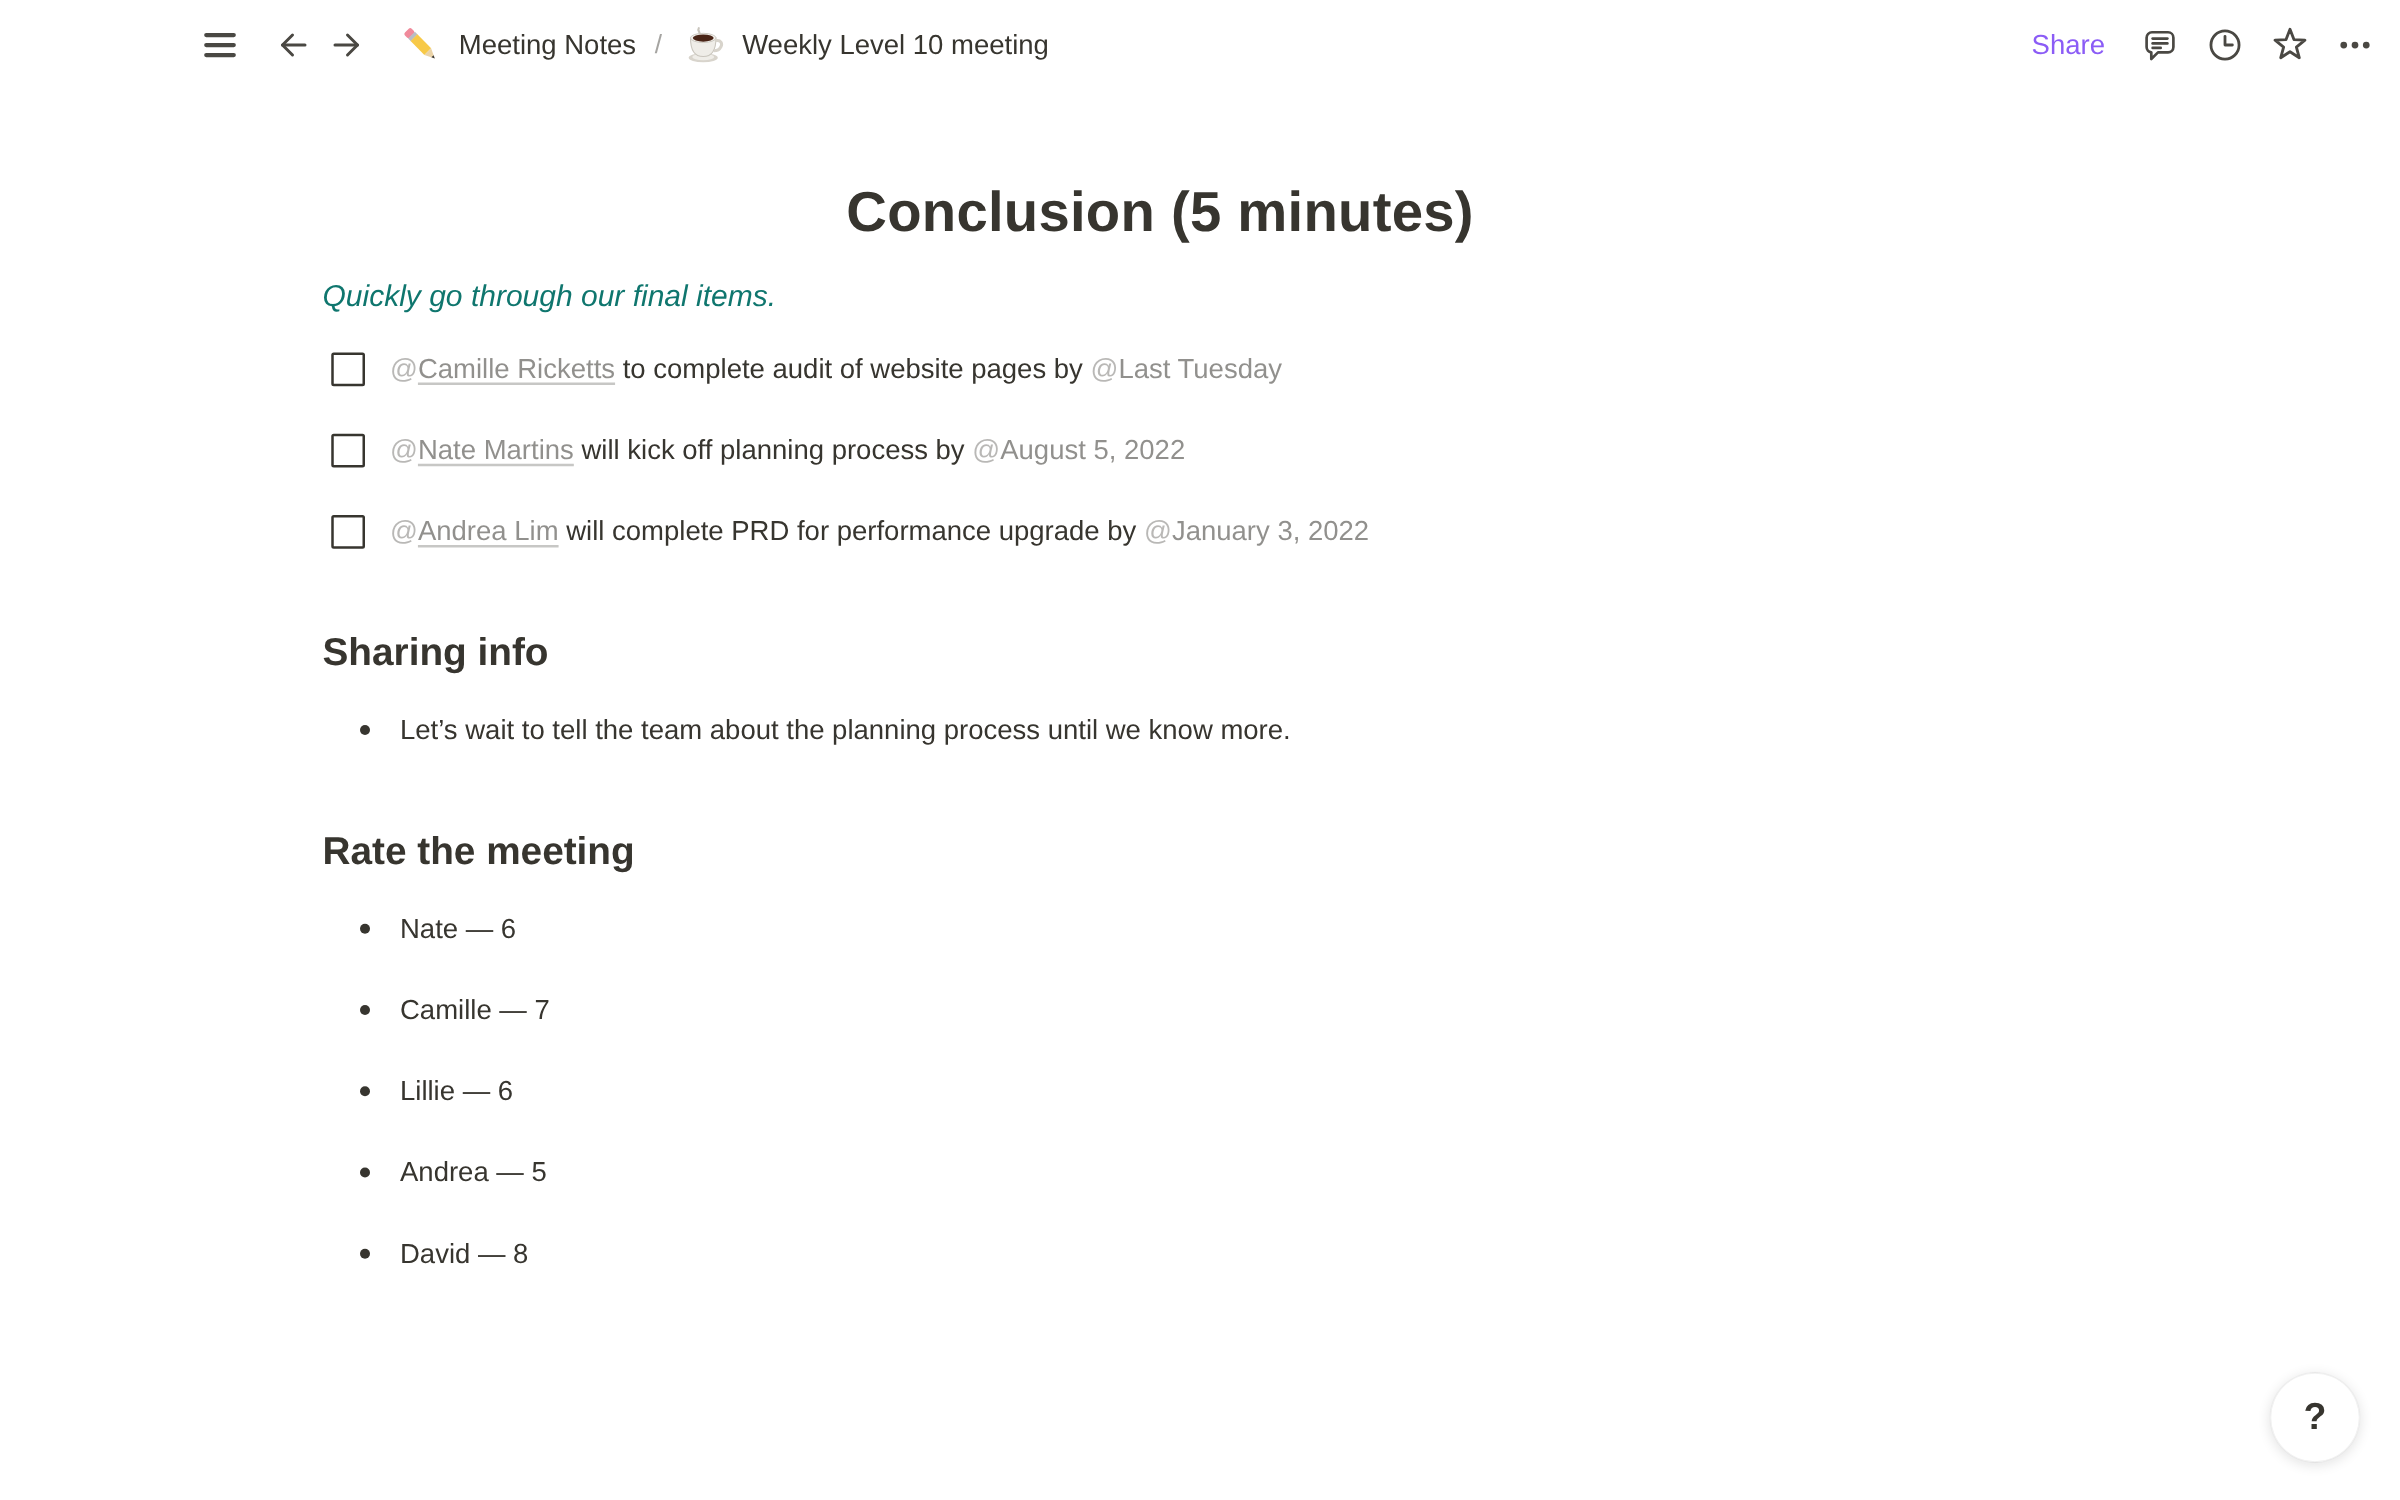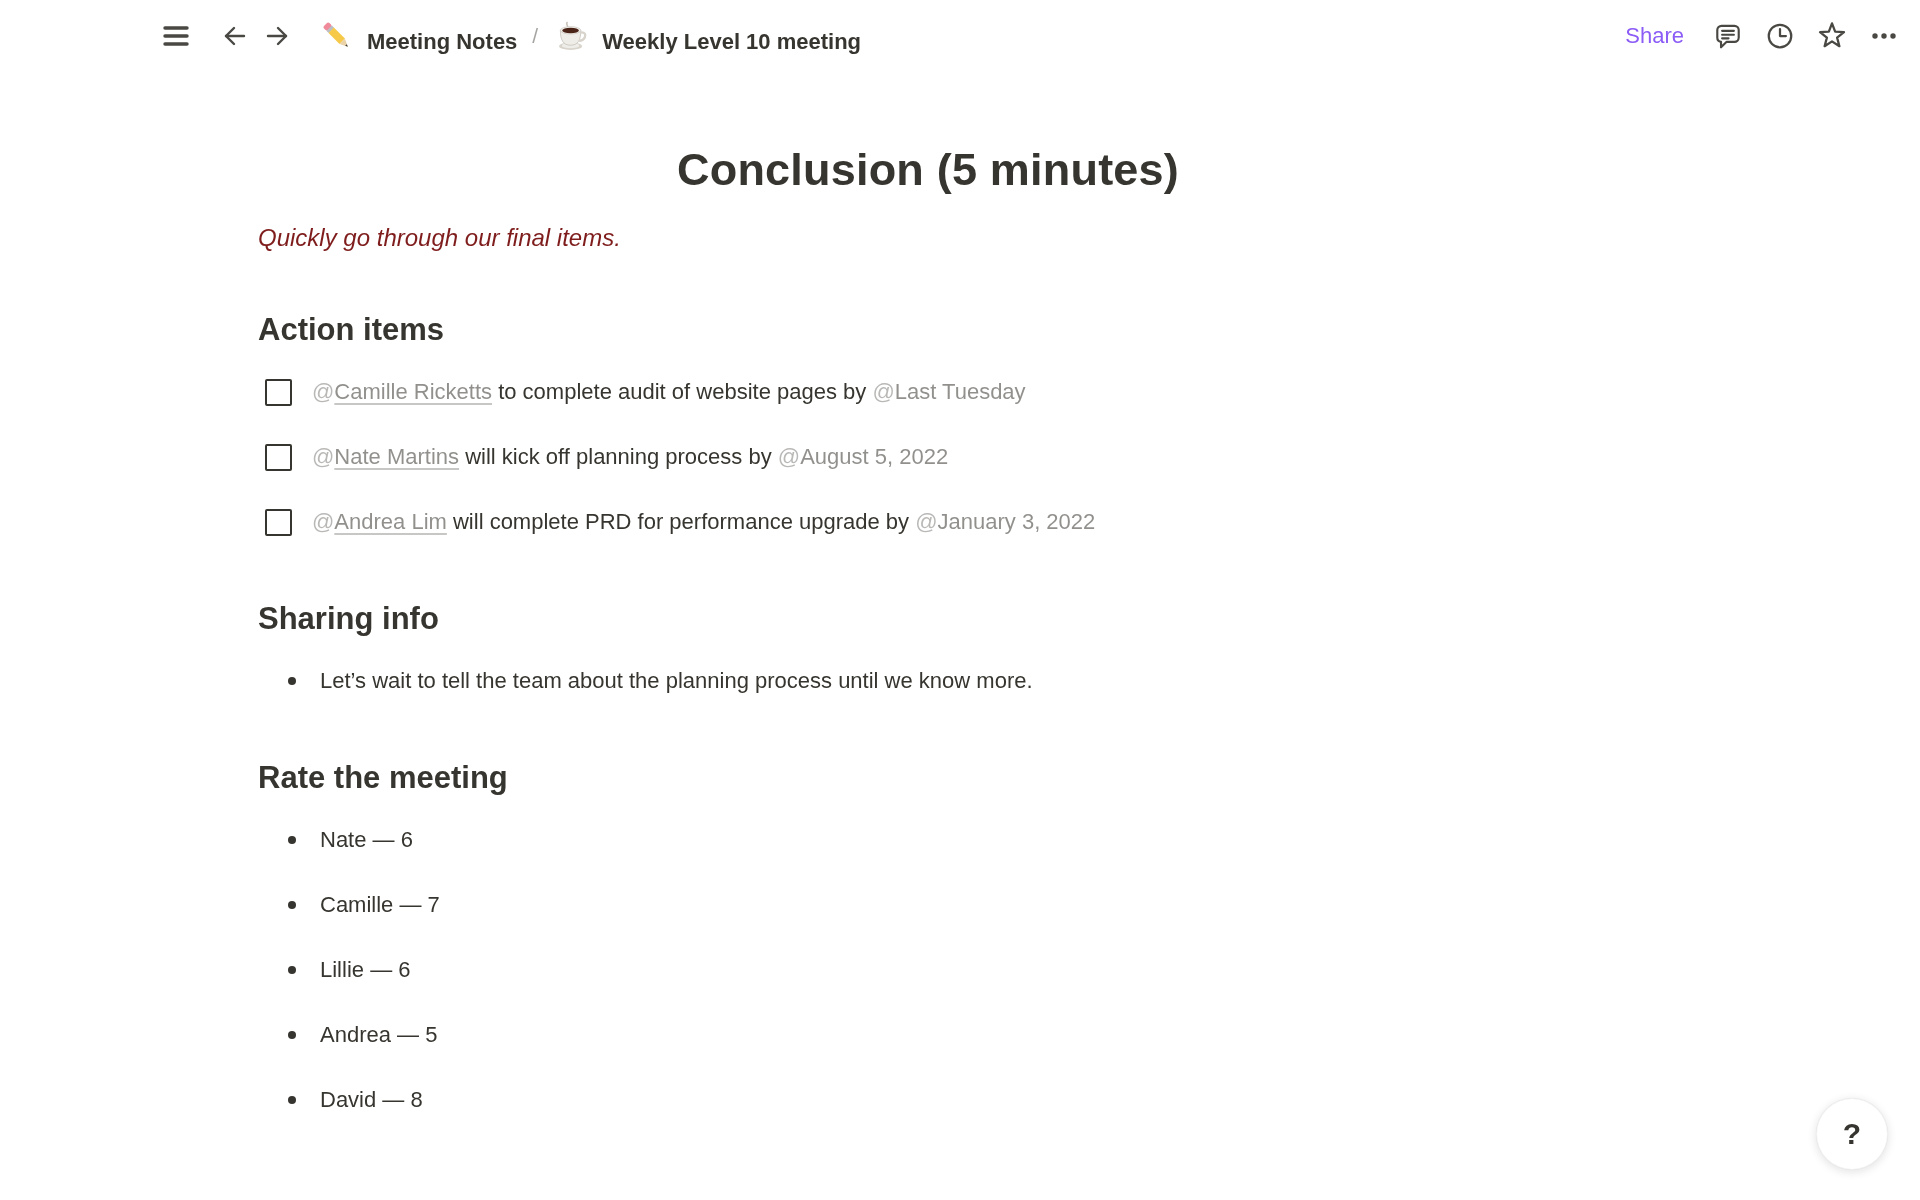--- a/index.html
+++ b/index.html
@@ -7,33 +7,33 @@
     font-family:"Liberation Sans","DejaVu Sans",sans-serif; color:#37352F; }
 
   
   .topbar { display:flex; align-items:center; height:72px; padding:0 18px 0 158px; }
   .tb-left { display:flex; align-items:center; gap:0; }
   .icon-btn { display:flex; align-items:center; justify-content:center;
     width:36px; height:36px; cursor:pointer; border-radius:4px; flex:0 0 auto; }
   .icon-btn svg { display:block; }
   .nav-arrows { display:flex; align-items:center; gap:8px; margin-left:22px; }
   .breadcrumb { display:flex; align-items:center; margin-left:22px; font-size:22px; }
-  .crumb { display:flex; align-items:flex-end; gap:11px; cursor:pointer;font-weight:bold; }
+  .crumb { display:flex; align-items:center; gap:11px; cursor:pointer; }
   .crumb-label { color:#37352F; }
   .crumb-sep { color:rgba(55,53,47,0.45); margin:0 15px; font-size:21px; }
   .emoji { width:38px; height:38px; display:flex; align-items:center; justify-content:center; }
 
   .tb-right { margin-left:auto; display:flex; align-items:center; }
   .share-btn { font-size:22px; color:#8b5cf6; padding:4px 10px; border-radius:4px; cursor:pointer; }
   .tb-right .icon-btn { margin-left:16px; }
 
   
   .content { margin:70px 0 0 258px; width:1340px; }
   h1.page-h1 { font-size:45px; line-height:1.25; font-weight:700; letter-spacing:0.2px;text-align:center; }
-  .subtitle { margin-top:24px; font-size:24px; line-height:1.3; font-style:italic; color:#7f1d1d; }
+  .subtitle { margin-top:24px; font-size:24px; line-height:1.3; font-style:italic; color:#0f766e; }
   h2.sec-h2 { margin-top:58px; font-size:31px; line-height:1.25; font-weight:700; }
 
   .todo-list { margin-top:22px; }
   .todo { display:flex; align-items:center; height:40px; margin-bottom:25px; }
   .checkbox { width:27px; height:27px; border:2.5px solid #37352F; border-radius:2px;
     margin-left:7px; flex:0 0 auto; cursor:pointer; background:#fff; }
   .todo-text { margin-left:20px; font-size:22px; line-height:40px; white-space:nowrap; }
 
   .mention { color:rgba(55,53,47,0.55); cursor:pointer; }
   .mention .at { color:rgba(55,53,47,0.35); }
@@ -164,21 +164,20 @@
           </svg>
       </span>
     </div>
   </div>
 </div>
 
 <div class="content">
   <h1 class="page-h1">Conclusion (5 minutes)</h1>
   <div class="subtitle">Quickly go through our final items.</div>
 
-  <h2 class="sec-h2">Action items</h2>
   <div class="todo-list">
 
     <div class="todo">
       <span class="checkbox"></span>
       <span class="todo-text"><span class="mention person"><span class="at">@</span><span class="m-name">Camille Ricketts</span></span><span> to complete audit of website pages by </span><span class="mention date"><span class="at">@</span><span>Last Tuesday</span></span></span>
     </div>
 
     <div class="todo">
       <span class="checkbox"></span>
       <span class="todo-text"><span class="mention person"><span class="at">@</span><span class="m-name">Nate Martins</span></span><span> will kick off planning process by </span><span class="mention date"><span class="at">@</span><span>August 5, 2022</span></span></span>

